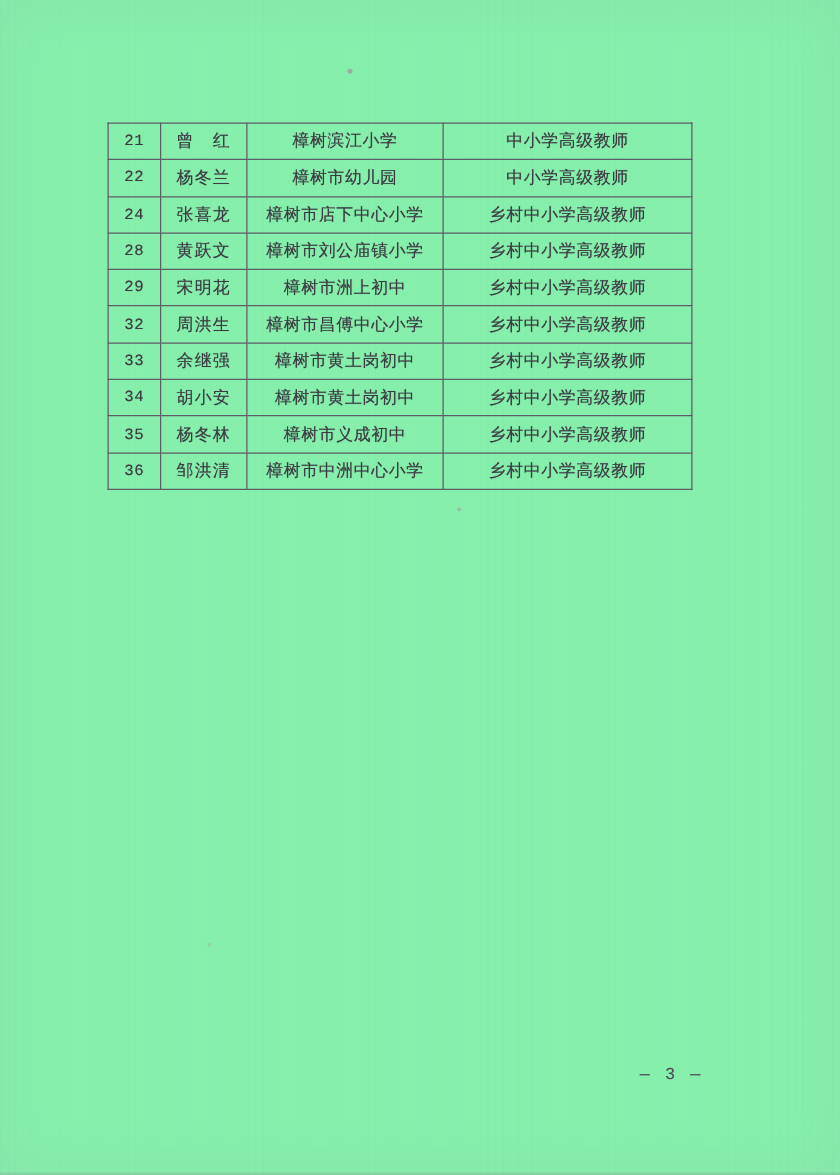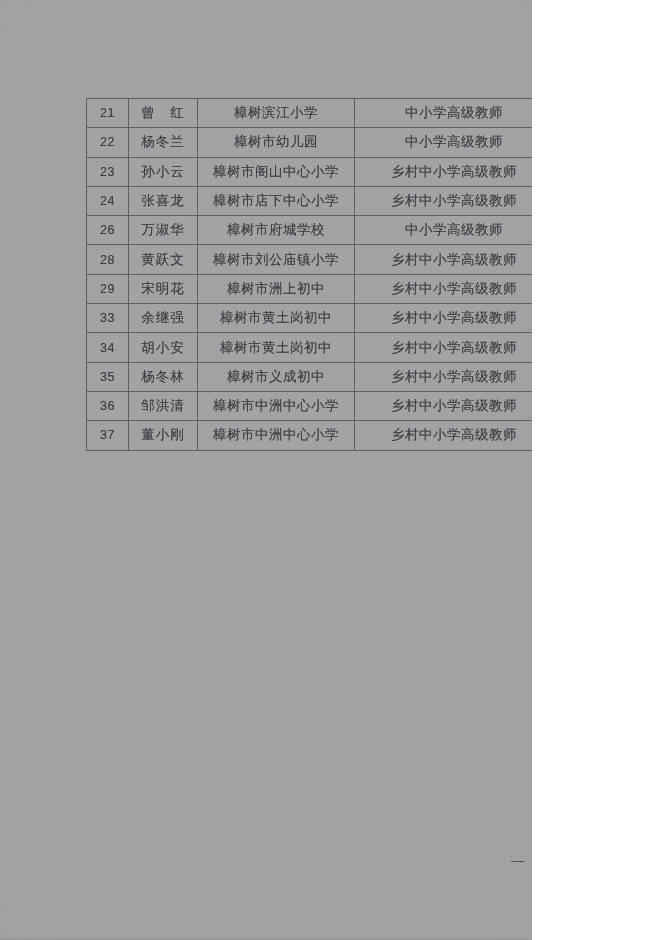--- a/index.html
+++ b/index.html
@@ -2,25 +2,25 @@
 <html><head>
 <meta charset="utf-8">
 <style>
   html, body {
     margin: 0;
     padding: 0;
     background: #ffffff;
   }
   .scan-page {
     position: relative;
-    width: 532px;
+    width: 672px;
     height: 940px;
-    background: #a3a3a3;
+    background: #86efac;
     overflow: hidden;
-    font-family: Liberation Sans, sans-serif;
+    font-family: Liberation Mono, monospace;
     box-shadow: inset 0 0 45px rgba(150,150,158,0.10);
   }
   
   .scan-page::before {
     content: "";
     position: absolute;
     inset: 0;
     background: repeating-linear-gradient(
       90deg,
       rgba(120,120,128,0.022) 0 1px,
@@ -108,47 +108,41 @@
           <td class="c-school">樟树滨江小学</td>
           <td class="c-title">中小学高级教师</td>
         </tr>
         <tr>
           <td class="c-num">22</td>
           <td class="c-name">杨冬兰</td>
           <td class="c-school">樟树市幼儿园</td>
           <td class="c-title">中小学高级教师</td>
         </tr>
         <tr>
-          <td class="c-num">23</td>
-          <td class="c-name">孙小云</td>
-          <td class="c-school">樟树市阁山中心小学</td>
-          <td class="c-title">乡村中小学高级教师</td>
-        </tr>
-        <tr>
           <td class="c-num">24</td>
           <td class="c-name">张喜龙</td>
           <td class="c-school">樟树市店下中心小学</td>
           <td class="c-title">乡村中小学高级教师</td>
-        </tr>
-        <tr>
-          <td class="c-num">26</td>
-          <td class="c-name">万淑华</td>
-          <td class="c-school">樟树市府城学校</td>
-          <td class="c-title">中小学高级教师</td>
         </tr>
         <tr>
           <td class="c-num">28</td>
           <td class="c-name">黄跃文</td>
           <td class="c-school">樟树市刘公庙镇小学</td>
           <td class="c-title">乡村中小学高级教师</td>
         </tr>
         <tr>
           <td class="c-num">29</td>
           <td class="c-name">宋明花</td>
           <td class="c-school">樟树市洲上初中</td>
+          <td class="c-title">乡村中小学高级教师</td>
+        </tr>
+        <tr>
+          <td class="c-num">32</td>
+          <td class="c-name">周洪生</td>
+          <td class="c-school">樟树市昌傅中心小学</td>
           <td class="c-title">乡村中小学高级教师</td>
         </tr>
         <tr>
           <td class="c-num">33</td>
           <td class="c-name">余继强</td>
           <td class="c-school">樟树市黄土岗初中</td>
           <td class="c-title">乡村中小学高级教师</td>
         </tr>
         <tr>
           <td class="c-num">34</td>
@@ -161,26 +155,20 @@
           <td class="c-name">杨冬林</td>
           <td class="c-school">樟树市义成初中</td>
           <td class="c-title">乡村中小学高级教师</td>
         </tr>
         <tr>
           <td class="c-num">36</td>
           <td class="c-name">邹洪清</td>
           <td class="c-school">樟树市中洲中心小学</td>
           <td class="c-title">乡村中小学高级教师</td>
         </tr>
-        <tr>
-          <td class="c-num">37</td>
-          <td class="c-name">董小刚</td>
-          <td class="c-school">樟树市中洲中心小学</td>
-          <td class="c-title">乡村中小学高级教师</td>
-        </tr>
       </tbody>
   </table>
 
   <div class="page-number">— 3 —</div>
 
   <div class="speck speck-1"></div>
   <div class="speck speck-2"></div>
   <div class="speck speck-3"></div>
 
 </div>

